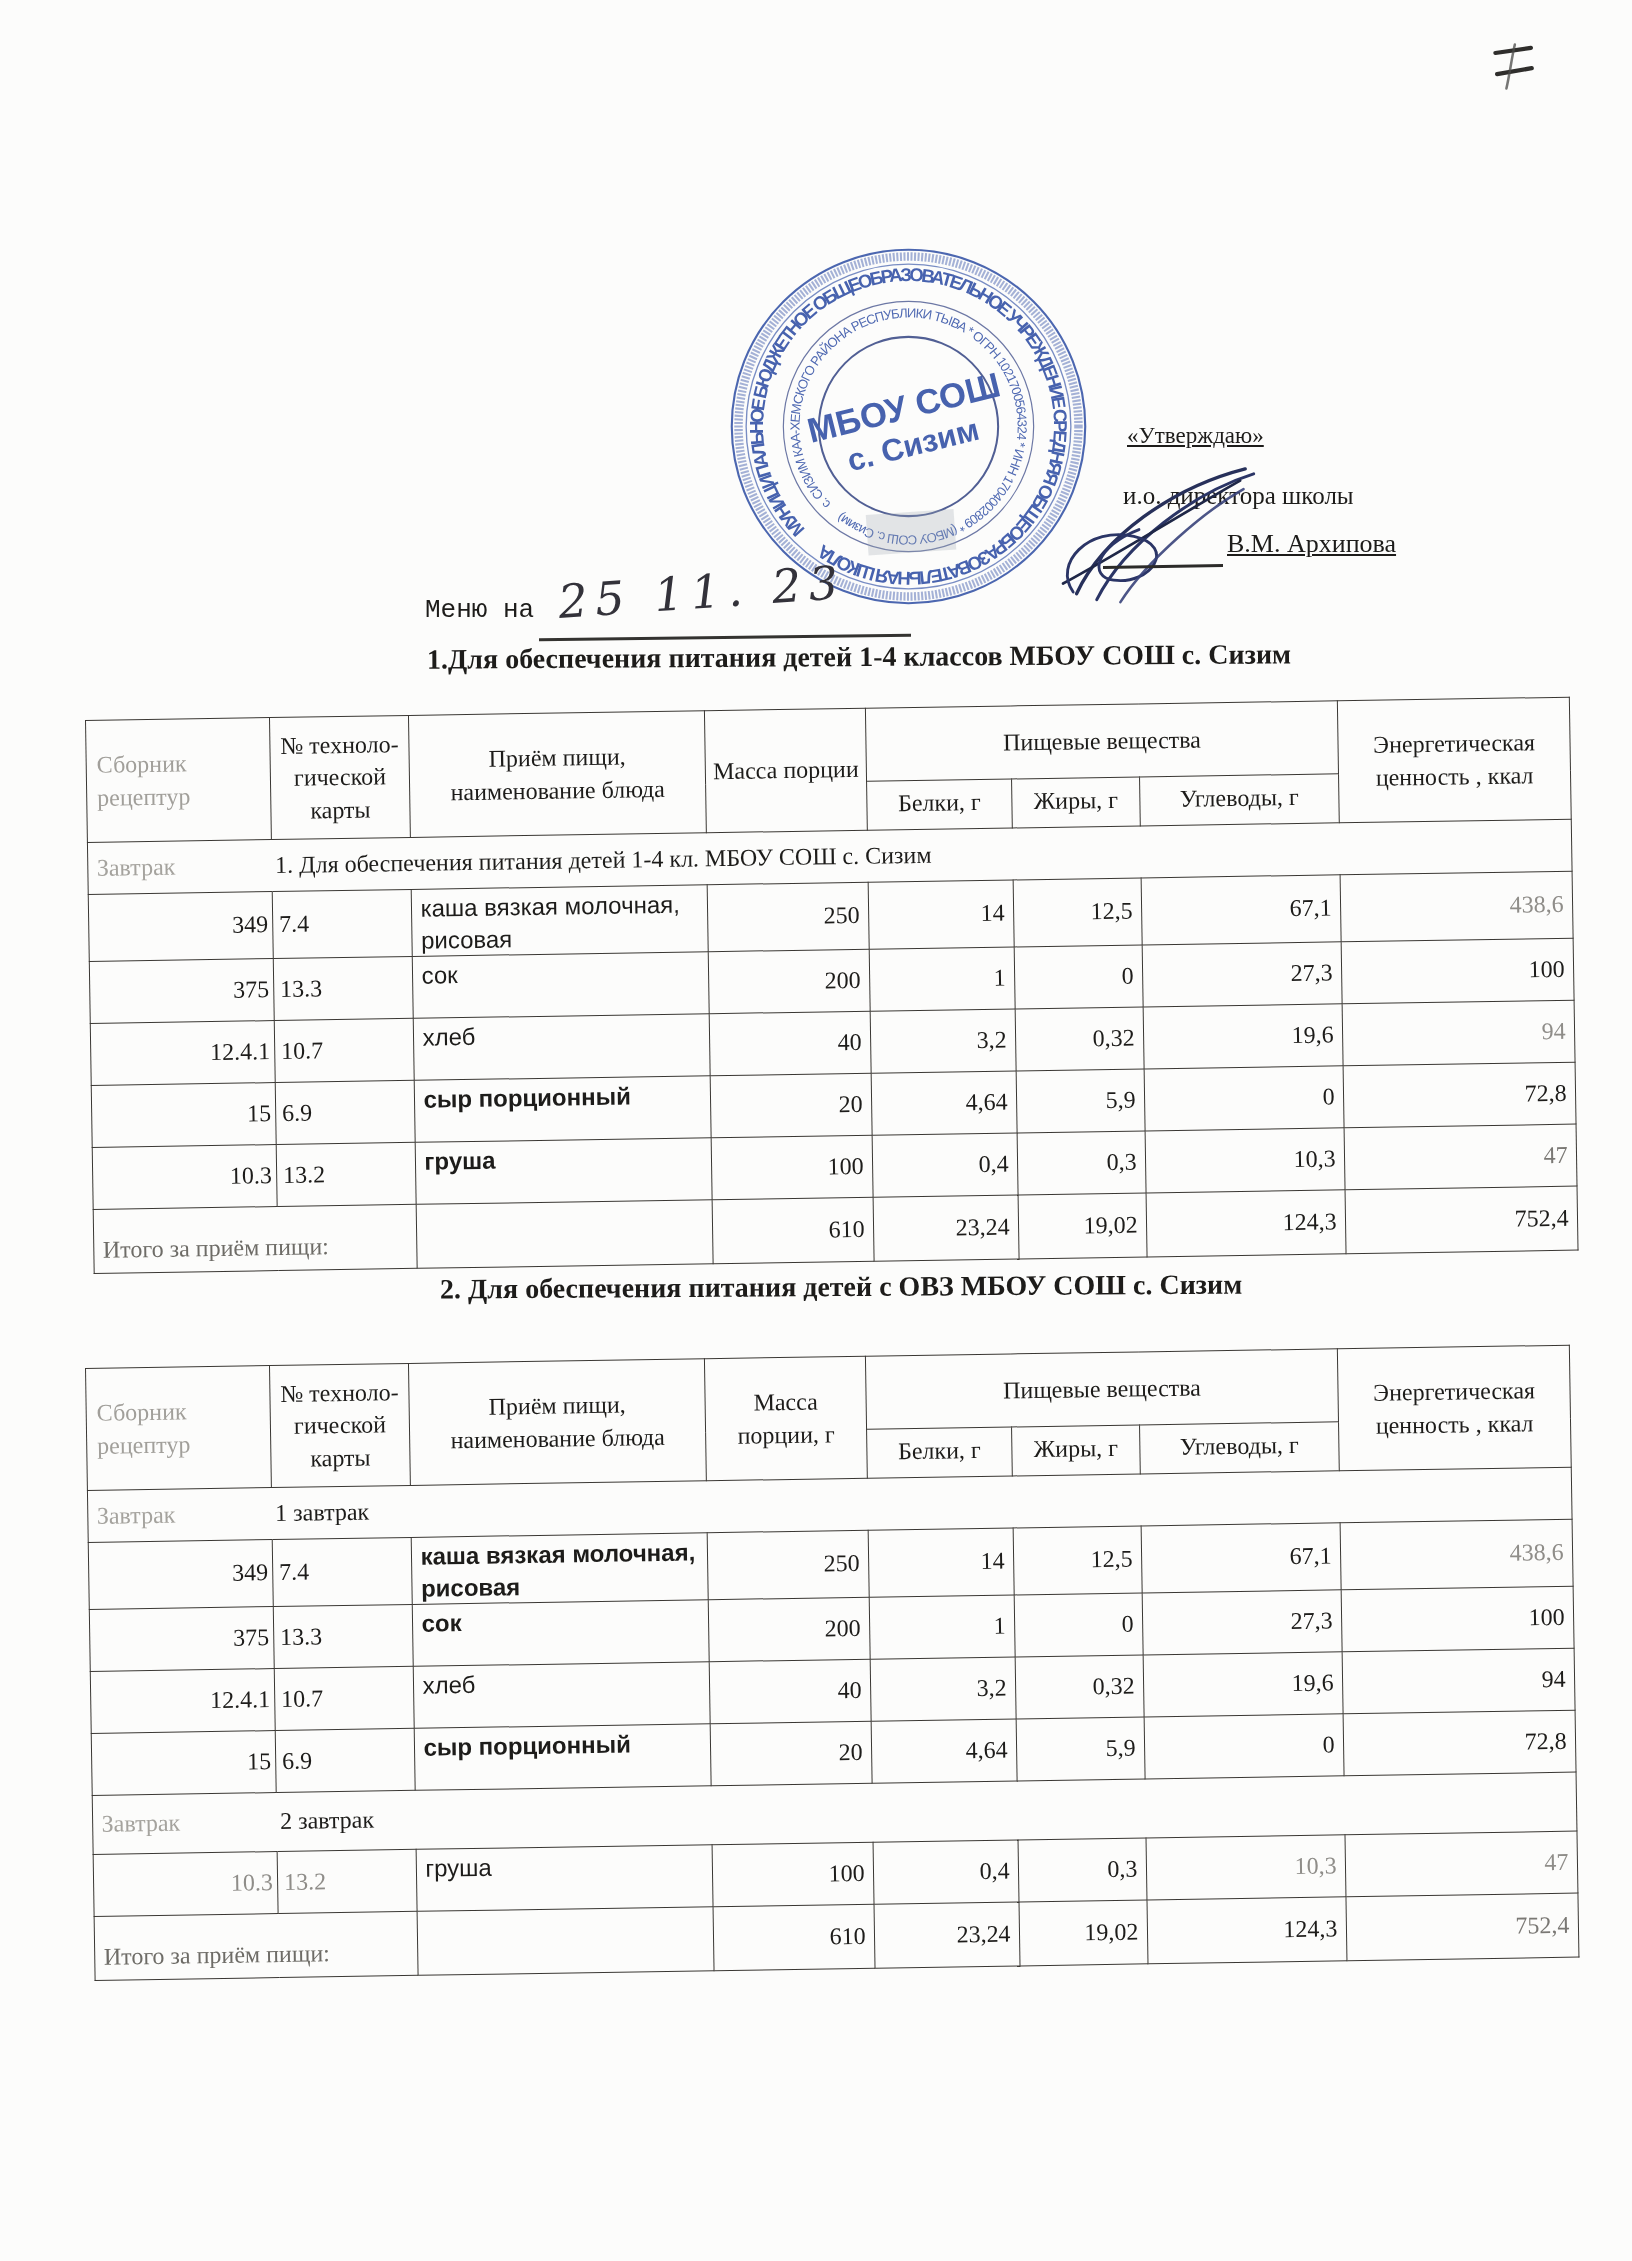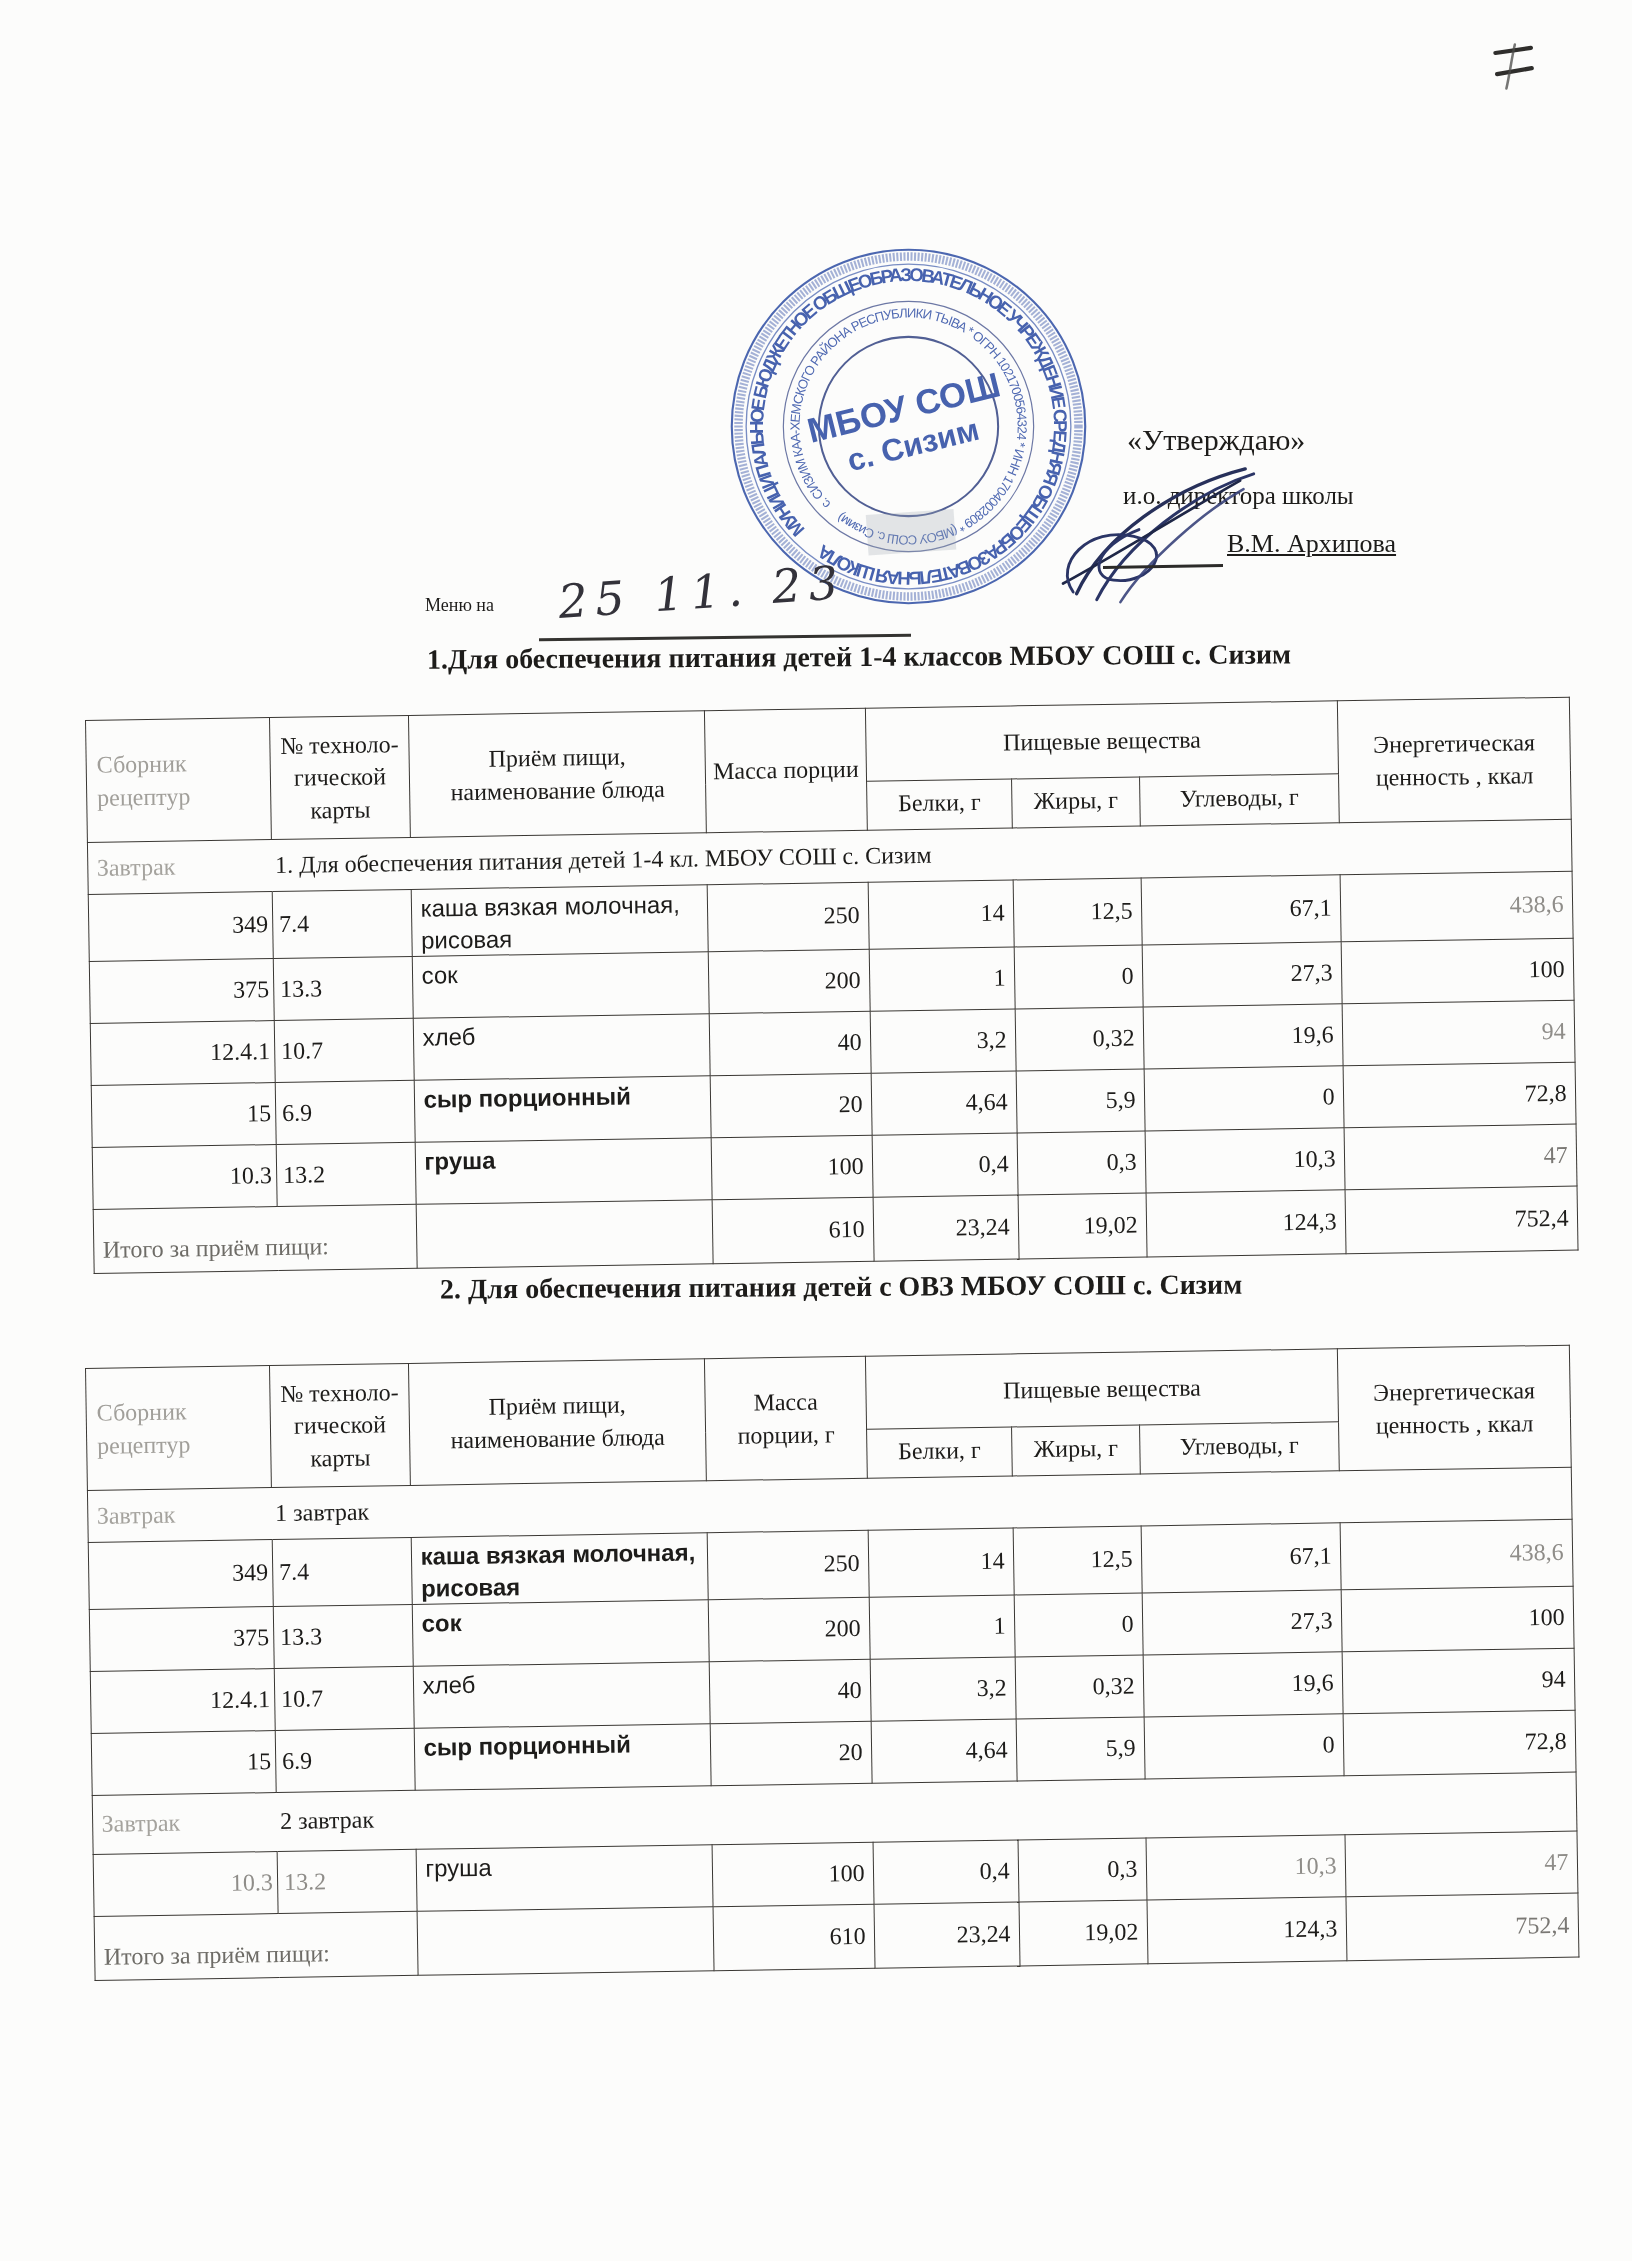--- a/index.html
+++ b/index.html
@@ -6,27 +6,27 @@
   .page{
     position:relative;width:1632px;height:2261px;margin:0 auto;
     background:#fcfcfb;color:#1d1c1a;overflow:hidden;
     font-family:"Liberation Serif", serif;
   }
   
   .corner-mark{position:absolute;left:1492px;top:42px;}
   
   .stamp{position:absolute;left:725px;top:243px;width:367px;height:367px;opacity:.93;}
   
-  .approve-quote{position:absolute;left:1127px;top:423px;font-size:30px;white-space:nowrap;}
+  .approve-quote{position:absolute;left:1127px;top:423px;font-size:23px;white-space:nowrap;text-decoration:underline;}
   .approve-role{position:absolute;left:1123px;top:482px;font-size:25px;white-space:nowrap;}
   .approve-underline{position:absolute;left:1103px;top:565px;width:120px;height:2.5px;background:#2c2b29;transform:rotate(-1deg);}
   .approve-name{position:absolute;left:1227px;top:529px;font-size:26px;white-space:nowrap;text-decoration:underline;}
   .signature{position:absolute;left:1044px;top:452px;}
   
-  .menu-label{position:absolute;left:425px;top:595px;font-size:18px;white-space:nowrap;}
+  .menu-label{position:absolute;left:425px;top:595px;font-size:26px;white-space:nowrap;font-family:Liberation Mono, monospace;}
   .menu-underline{position:absolute;left:539px;top:636px;width:372px;height:2.5px;background:#343330;transform:rotate(-0.7deg);}
   .menu-date{
     position:absolute;left:558px;top:565px;font-size:46px;font-style:italic;
     letter-spacing:7.6px;color:#33323a;transform:rotate(-4deg);white-space:nowrap;
     font-family:"DejaVu Serif", serif;
   }
   
   .doc-title{position:absolute;font-weight:bold;font-size:28px;white-space:nowrap;transform:rotate(-0.35deg);}
   .title-1{left:427px;top:641px;}
   .title-2{left:440px;top:1271px;}

